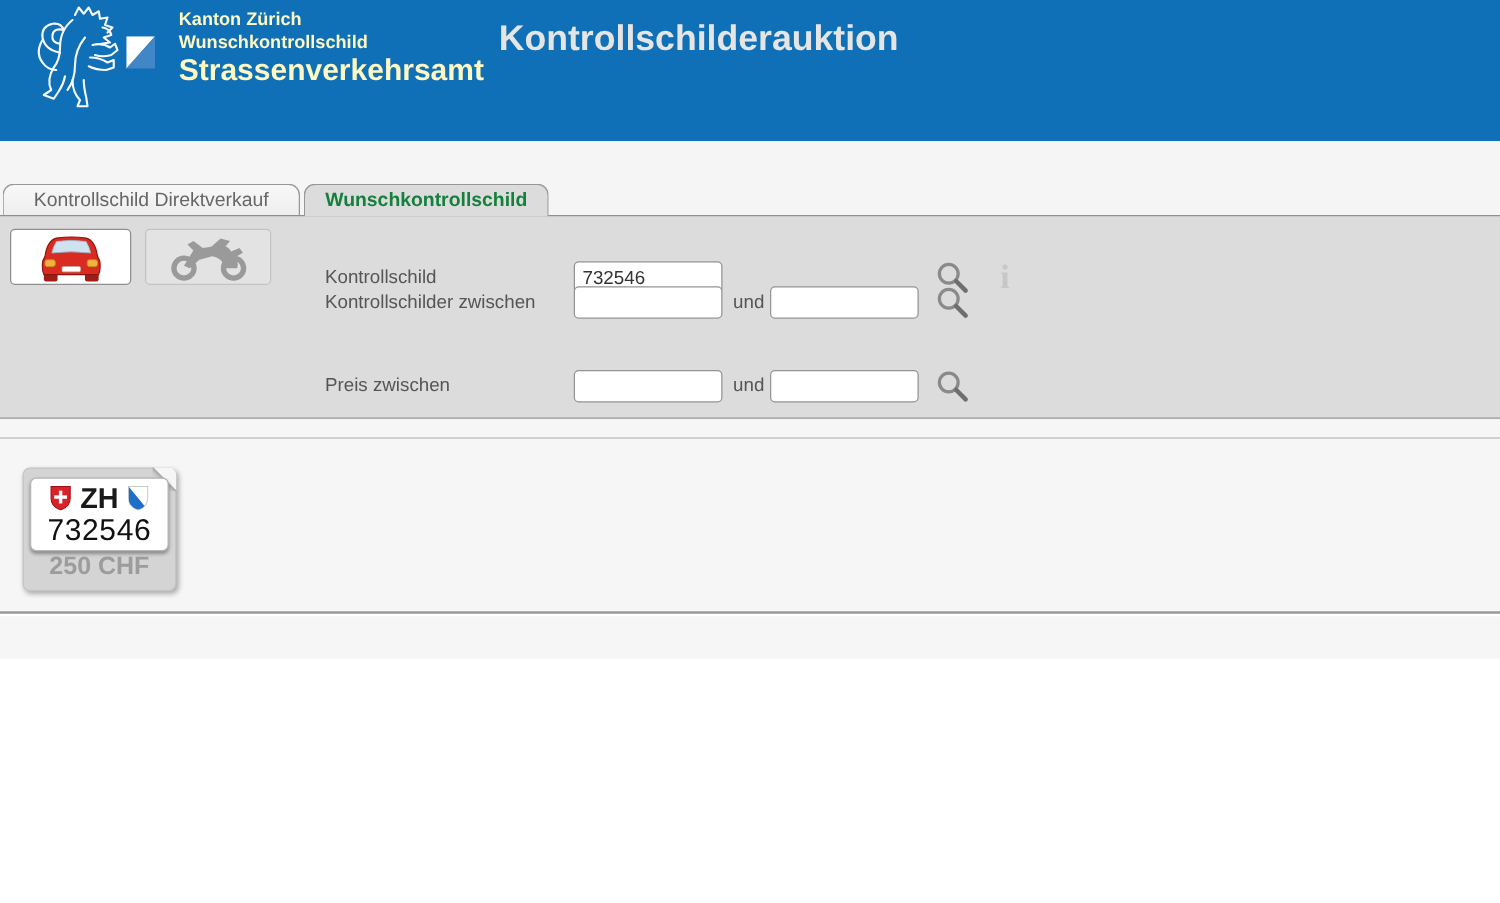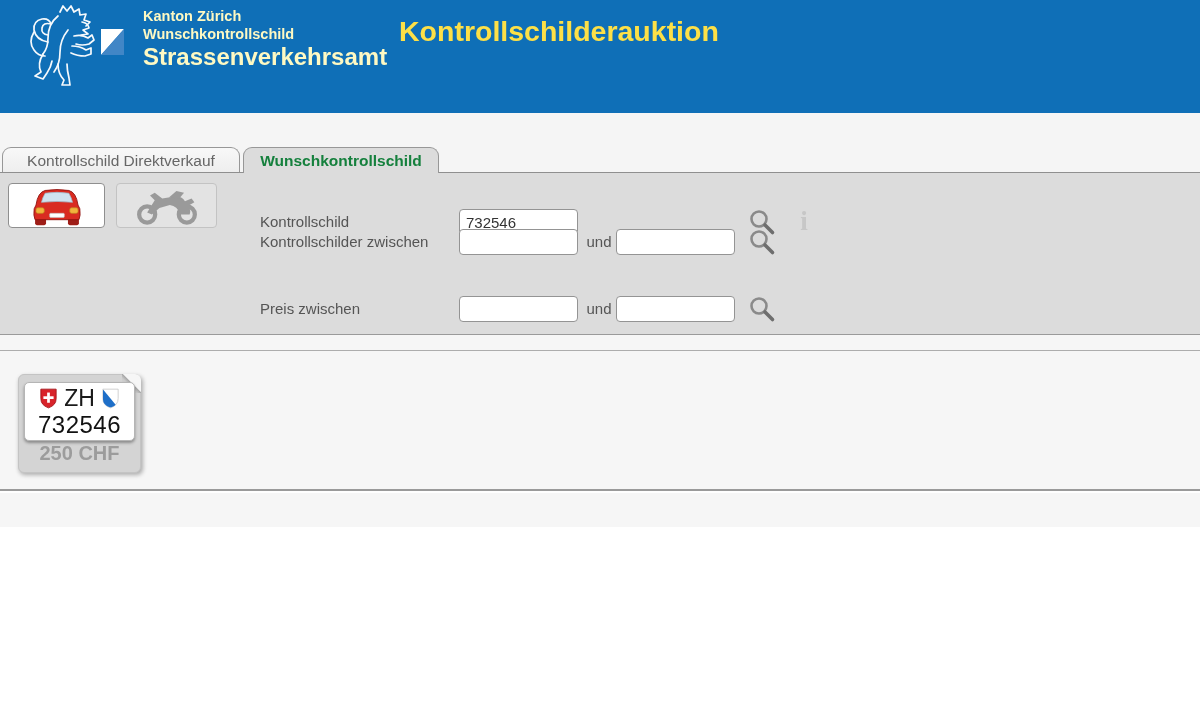--- a/index.html
+++ b/index.html
@@ -8,21 +8,21 @@
     background:#ffffff;font-family:"Liberation Sans",sans-serif;
     -webkit-font-smoothing:antialiased;
   }
   
   .header{position:absolute;left:0;top:0;width:1200px;height:113px;background:#0f6fb7;}
   .lion{position:absolute;left:24px;top:2px;width:74px;height:96px;}
   .zh-flag{position:absolute;left:101px;top:29px;width:23px;height:26px;}
   .org{position:absolute;left:143px;top:8px;color:#fef9c3;}
   .org-line1,.org-line2{font-size:14.5px;font-weight:bold;line-height:17.5px;}
   .org-line3{font-size:24px;font-weight:bold;line-height:25px;margin-top:1px;}
-  .app-title{position:absolute;left:399px;top:15px;color:#fde047;font-size:28.5px;font-weight:bold;}
+  .app-title{position:absolute;left:399px;top:15px;color:#e5e5e5;font-size:28.5px;font-weight:bold;}
   
   .topstrip{position:absolute;left:0;top:113px;width:1200px;height:59px;background:#f5f5f5;}
   .tab{position:absolute;box-sizing:border-box;height:26px;border:1px solid #979797;border-bottom:none;
        border-radius:9px 9px 0 0;text-align:center;line-height:25px;font-size:15.5px;cursor:pointer;}
   .tab-inactive{left:2px;top:147px;width:238px;background:linear-gradient(#f8f8f8,#ededed);color:#666;z-index:1;height:27px;}
   .tab-active{left:243px;top:147px;width:196px;background:#dcdcdc;color:#15803d;font-weight:bold;z-index:3;}
   
   .panel{position:absolute;left:0;top:172px;width:1200px;height:163px;box-sizing:border-box;
          background:#dcdcdc;border-top:1px solid #8f8f8f;border-bottom:1px solid #9a9a9a;z-index:2;}
   .veh-btn{position:absolute;box-sizing:border-box;border-radius:4px;display:flex;align-items:center;
@@ -46,21 +46,21 @@
   .results{position:absolute;left:0;top:351px;width:1200px;height:140px;background:#f6f6f6;border-bottom:2px solid #9a9a9a;box-sizing:border-box;}
   .footstrip{position:absolute;left:0;top:493px;width:1200px;height:34px;background:#f6f6f6;}
   
   .plate-card{position:absolute;left:18px;top:23px;width:121px;height:97px;background:#d4d4d4;
               border:1px solid #c4c4c4;border-radius:6px;box-shadow:1.5px 2px 4px rgba(0,0,0,0.3);cursor:pointer;}
   .card-fold{position:absolute;right:-1px;top:-1px;width:19px;height:19px;border-top-right-radius:6px;
              background:linear-gradient(225deg,#f6f6f6 46%,#a9a9a9 50%,#cbcbcb 60%,#d4d4d4 75%);}
   .plate{position:absolute;left:5px;top:7px;width:109px;height:57px;background:#fff;border:1px solid #b5b5b5;
          border-radius:5px;box-shadow:0 2px 3px rgba(0,0,0,0.35);}
   .plate-top{display:flex;align-items:center;justify-content:center;gap:7px;margin-top:4px;height:23px;}
-  .canton-code{font-size:23px;font-weight:normal;color:#1a1a1a;line-height:23px;}
+  .canton-code{font-size:23px;font-weight:bold;color:#1a1a1a;line-height:23px;}
   .shield{width:17px;height:21px;display:block;}
   .plate-number{text-align:center;font-size:24px;color:#111;letter-spacing:0.5px;margin-top:2px;line-height:26px;}
   .plate-price{position:absolute;left:0;bottom:7px;width:100%;text-align:center;font-size:20px;
                font-weight:bold;color:#9c9c9c;}
 </style>
 </head>
 <body>
 
 <div id="page">
 

